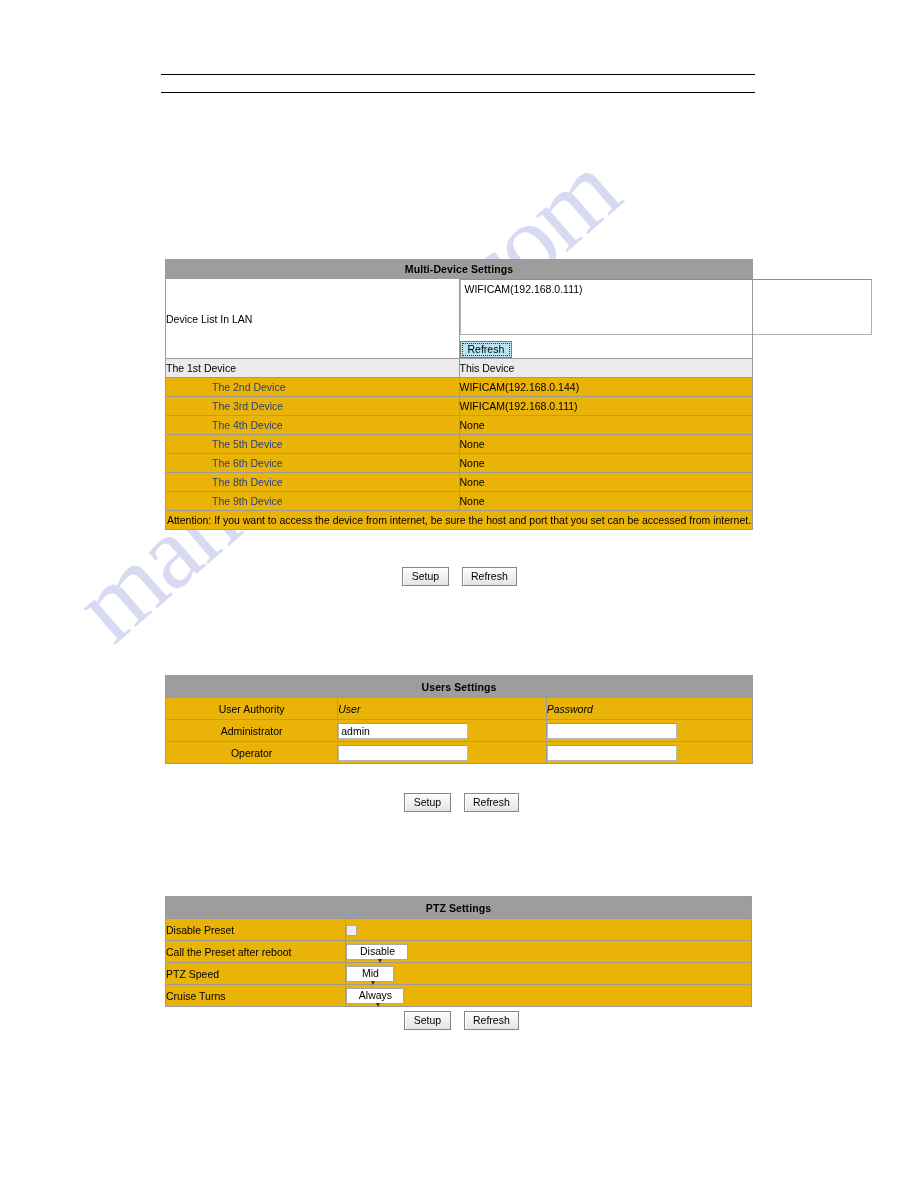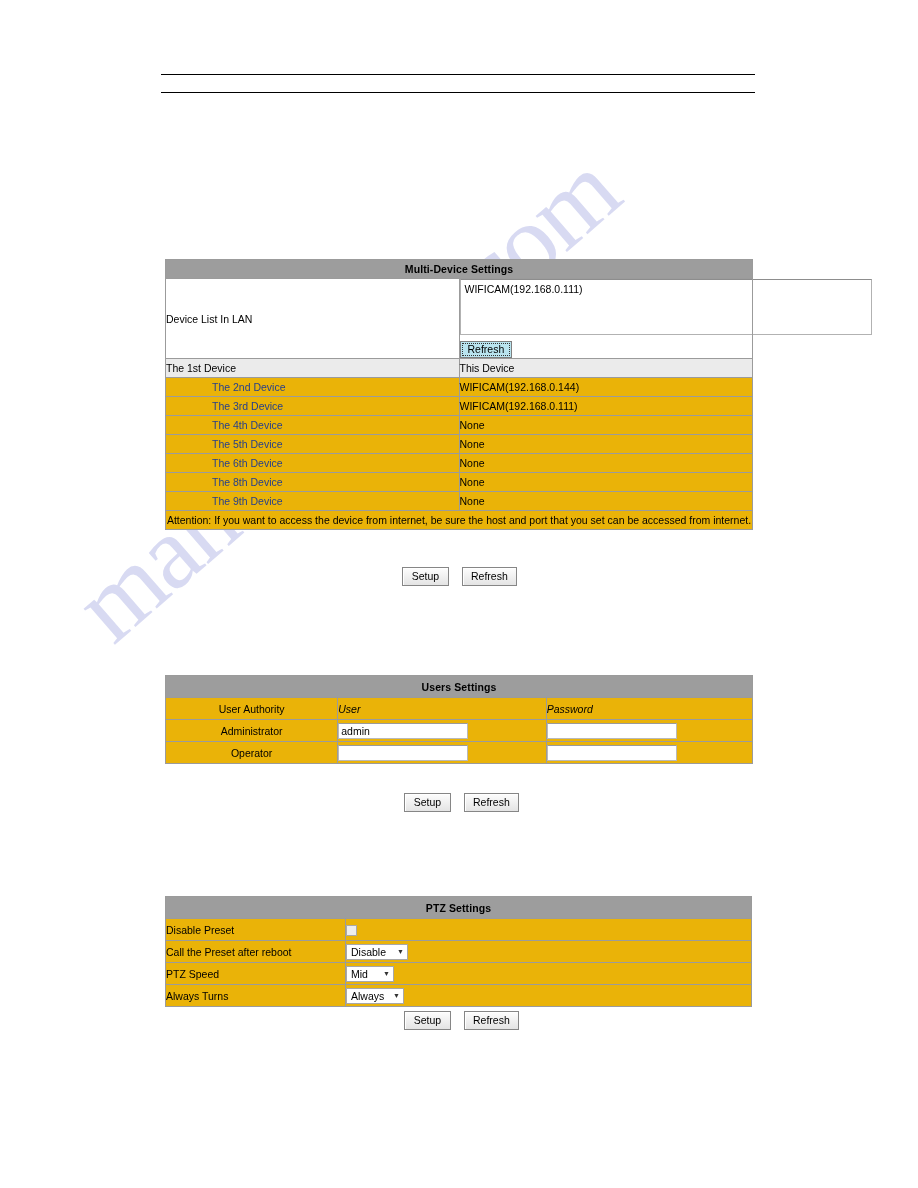--- a/index.html
+++ b/index.html
@@ -233,20 +233,21 @@
     align-items: center;
     justify-content: space-between;
     height: 16px;
     border: 1px solid #a8a8a8;
     background: #ffffff;
     font-size: 10.5px;
     font-family: "Liberation Sans", sans-serif;
     color: #000;
     padding: 0 3px 0 4px;
     cursor: pointer;
+    flex-direction: column;
   }
   .sel .arrow {
     margin-left: 5px;
     font-size: 7px;
     line-height: 7px;
     color: #333;
   }
   .sel-w1 { width: 62px; }
   .sel-w2 { width: 48px; }
   .sel-w3 { width: 58px; }
@@ -389,21 +390,21 @@
     <tr>
       <td class="ptz-label">PTZ Speed</td>
       <td class="ptz-val">
         <span class="sel sel-w2">
           <span>Mid</span>
           <span class="arrow">▼</span>
         </span>
       </td>
     </tr>
     <tr>
-      <td class="ptz-label">Always Turns</td>
+      <td class="ptz-label">Cruise Turns</td>
       <td class="ptz-val">
         <span class="sel sel-w3">
           <span>Always</span>
           <span class="arrow">▼</span>
         </span>
       </td>
     </tr>
   </tbody>
     </table>
 

